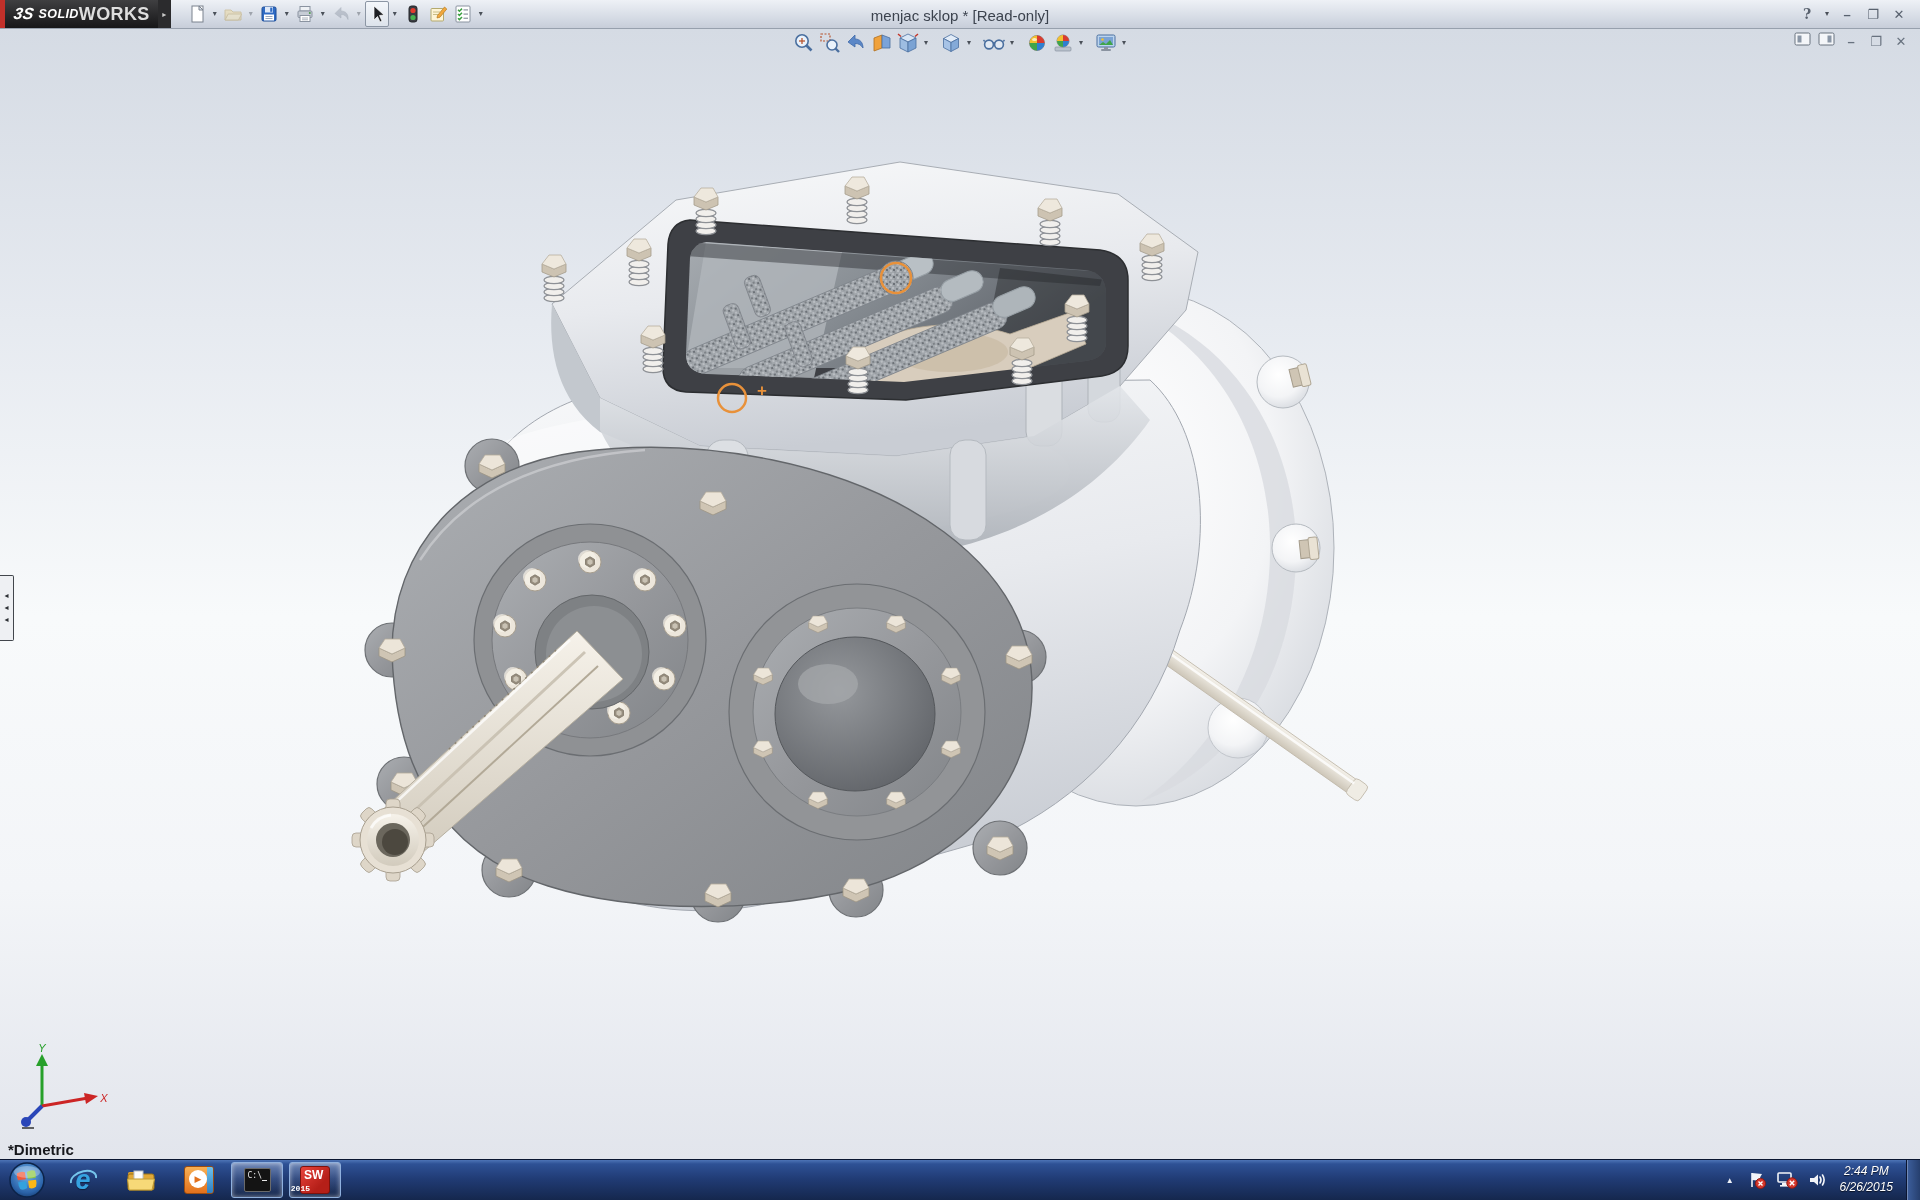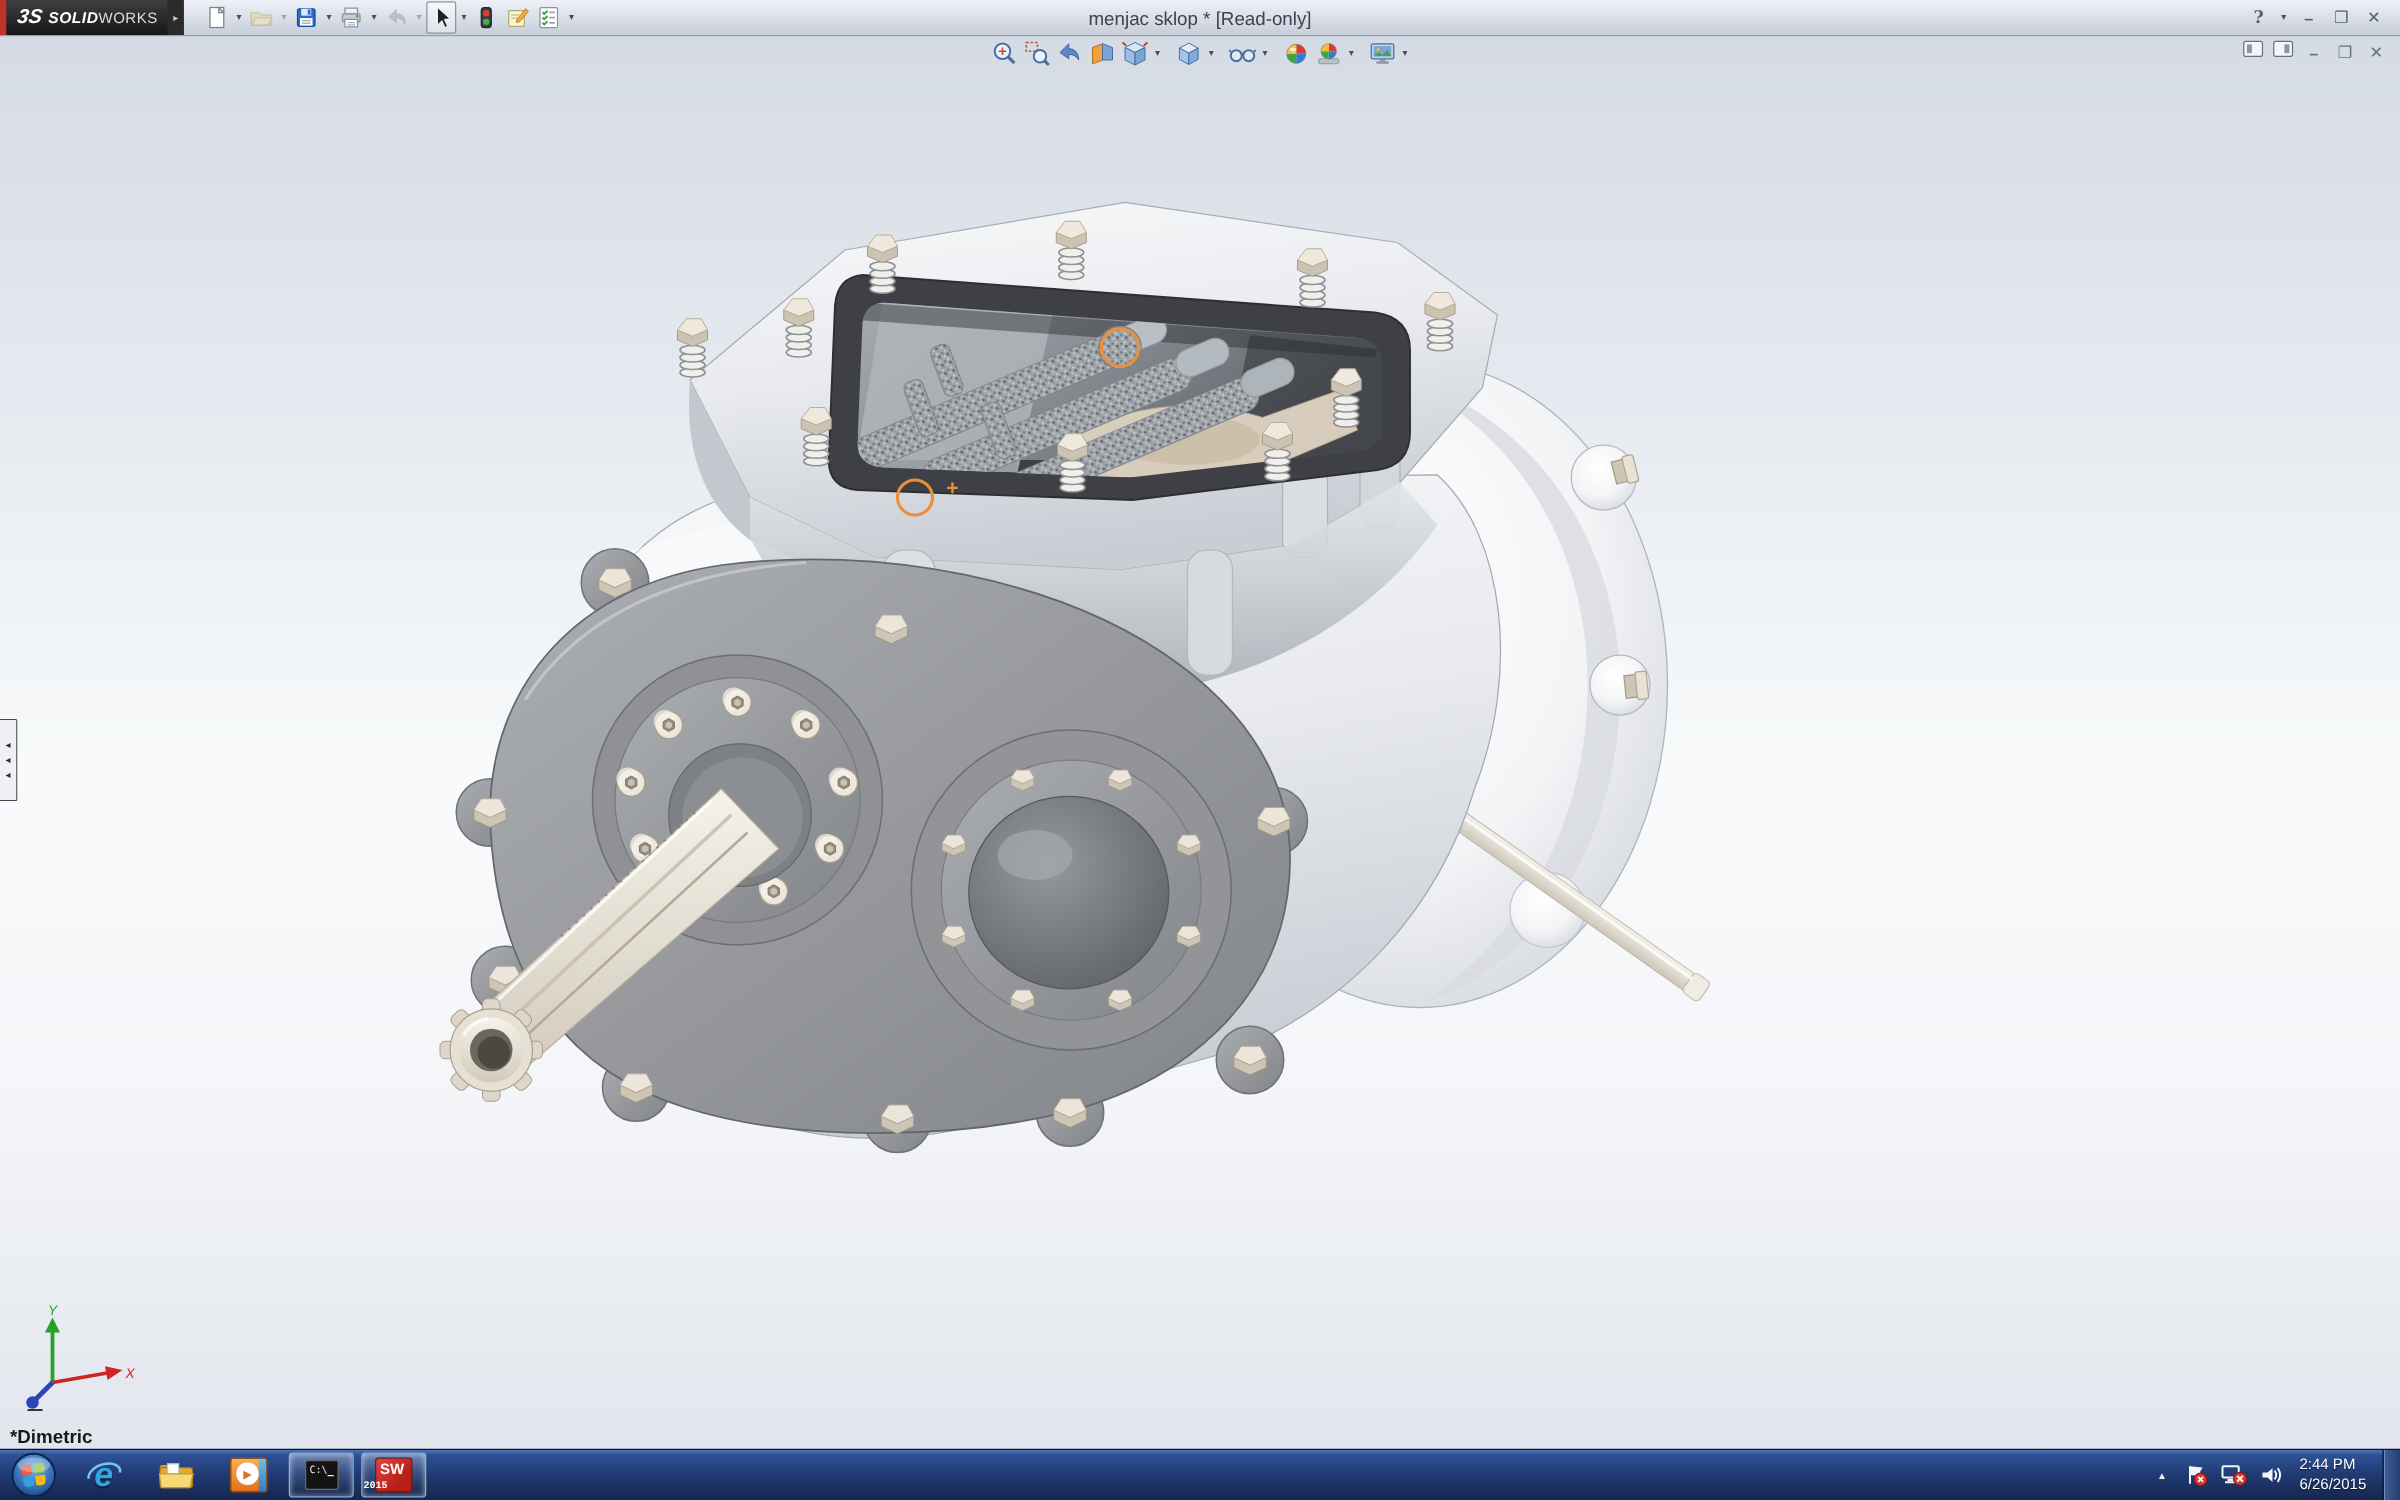--- a/index.html
+++ b/index.html
@@ -8,21 +8,21 @@
 
   
   .titlebar{position:absolute;top:0;left:0;right:0;height:28px;
     background:linear-gradient(#eef1f6,#d3d9e3 70%,#c7cdd9);border-bottom:1px solid #97a0ad;
     display:flex;align-items:center;z-index:30;}
   .logo{height:28px;background:linear-gradient(#3f3f41,#161618);display:flex;align-items:center;
     padding:0 0 0 14px;position:relative;color:#fff;flex:0 0 auto;}
   .logo::before{content:"";position:absolute;left:0;top:0;width:5px;height:28px;background:#c2302a;}
   .logo-mark{font-style:italic;font-weight:bold;font-size:16px;margin-right:5px;transform:skewX(-10deg);}
   .logo-bold{font-weight:bold;font-size:12.5px;letter-spacing:.4px;font-style:italic;}
-  .logo-light{font-weight:normal;font-size:12px;letter-spacing:.4px;color:#dedede;margin-right:8px;}
+  .logo-light{font-weight:bold;font-size:18px;letter-spacing:.4px;color:#dedede;margin-right:8px;}
   .logo-expand{width:13px;height:28px;background:#2b2b2d;color:#c9c9c9;font-size:8px;display:flex;
     align-items:center;justify-content:center;cursor:pointer;}
   .tb-tools{display:flex;align-items:center;margin-left:14px;gap:1px;}
   .tbtn{display:flex;align-items:center;height:24px;padding:0 1px;border-radius:2px;border:1px solid transparent;}
   .tbtn svg{display:block;}
   .caret{font-size:8px;color:#4a5059;width:10px;text-align:center;line-height:24px;}
   .disabled{opacity:.42;}
   .pressed{border:1px solid #8c96a4;background:linear-gradient(#f4f7fb,#dde3eb);}
   .tb-title{position:absolute;left:50%;transform:translateX(-50%);top:7px;font-size:15px;color:#3c434e;white-space:nowrap;}
   .winbtns{position:absolute;right:10px;top:0;height:28px;display:flex;align-items:center;gap:4px;color:#59626f;}
@@ -63,22 +63,22 @@
   .swcube .sw{position:absolute;top:1px;left:3px;font-size:12px;font-weight:bold;}
   .swcube .yr{position:absolute;bottom:0px;right:19px;font-size:8px;font-weight:bold;font-family:Liberation Mono, monospace;}
   .wmp{width:28px;height:26px;border-radius:3px;position:relative;overflow:hidden;
     background:linear-gradient(#f8b054,#e2711d);border:1px solid #9c4d10;}
   .wmp .strip{position:absolute;right:0;top:0;width:6px;height:100%;background:linear-gradient(#6cc0ee,#2f7fc1);}
   .wmp .disc{position:absolute;left:4px;top:3px;width:18px;height:18px;background:#fff;border-radius:50%;
     display:flex;align-items:center;justify-content:center;color:#e2711d;font-size:9px;}
   .tray{margin-left:auto;display:flex;align-items:center;gap:9px;color:#fff;height:40px;}
   .trayicon{display:flex;align-items:center;justify-content:center;cursor:pointer;}
   .hiddenarrow{font-size:8px;color:#eef2f8;cursor:pointer;padding:4px;}
-  .clock{text-align:left;font-size:12px;line-height:1.3;color:#fff;cursor:pointer;
-    text-shadow:0 1px 1px rgba(0,0,0,.65);margin:0 4px;white-space:nowrap;}
+  .clock{text-align:center;font-size:12px;line-height:1.3;color:#fff;cursor:pointer;
+    text-shadow:0 1px 1px rgba(0,0,0,.65);margin:0 4px;white-space:nowrap;font-style:italic;}
   .showdesk{width:13px;height:40px;border-left:1px solid #0a1530;cursor:pointer;
     background:linear-gradient(90deg,#3d5f9d,#263f6e);box-shadow:inset 1px 0 0 rgba(255,255,255,.28);}
 </style>
 </head>
 <body>
 
 <div class="app">
 
   <div class="titlebar">
     <div class="logo">

